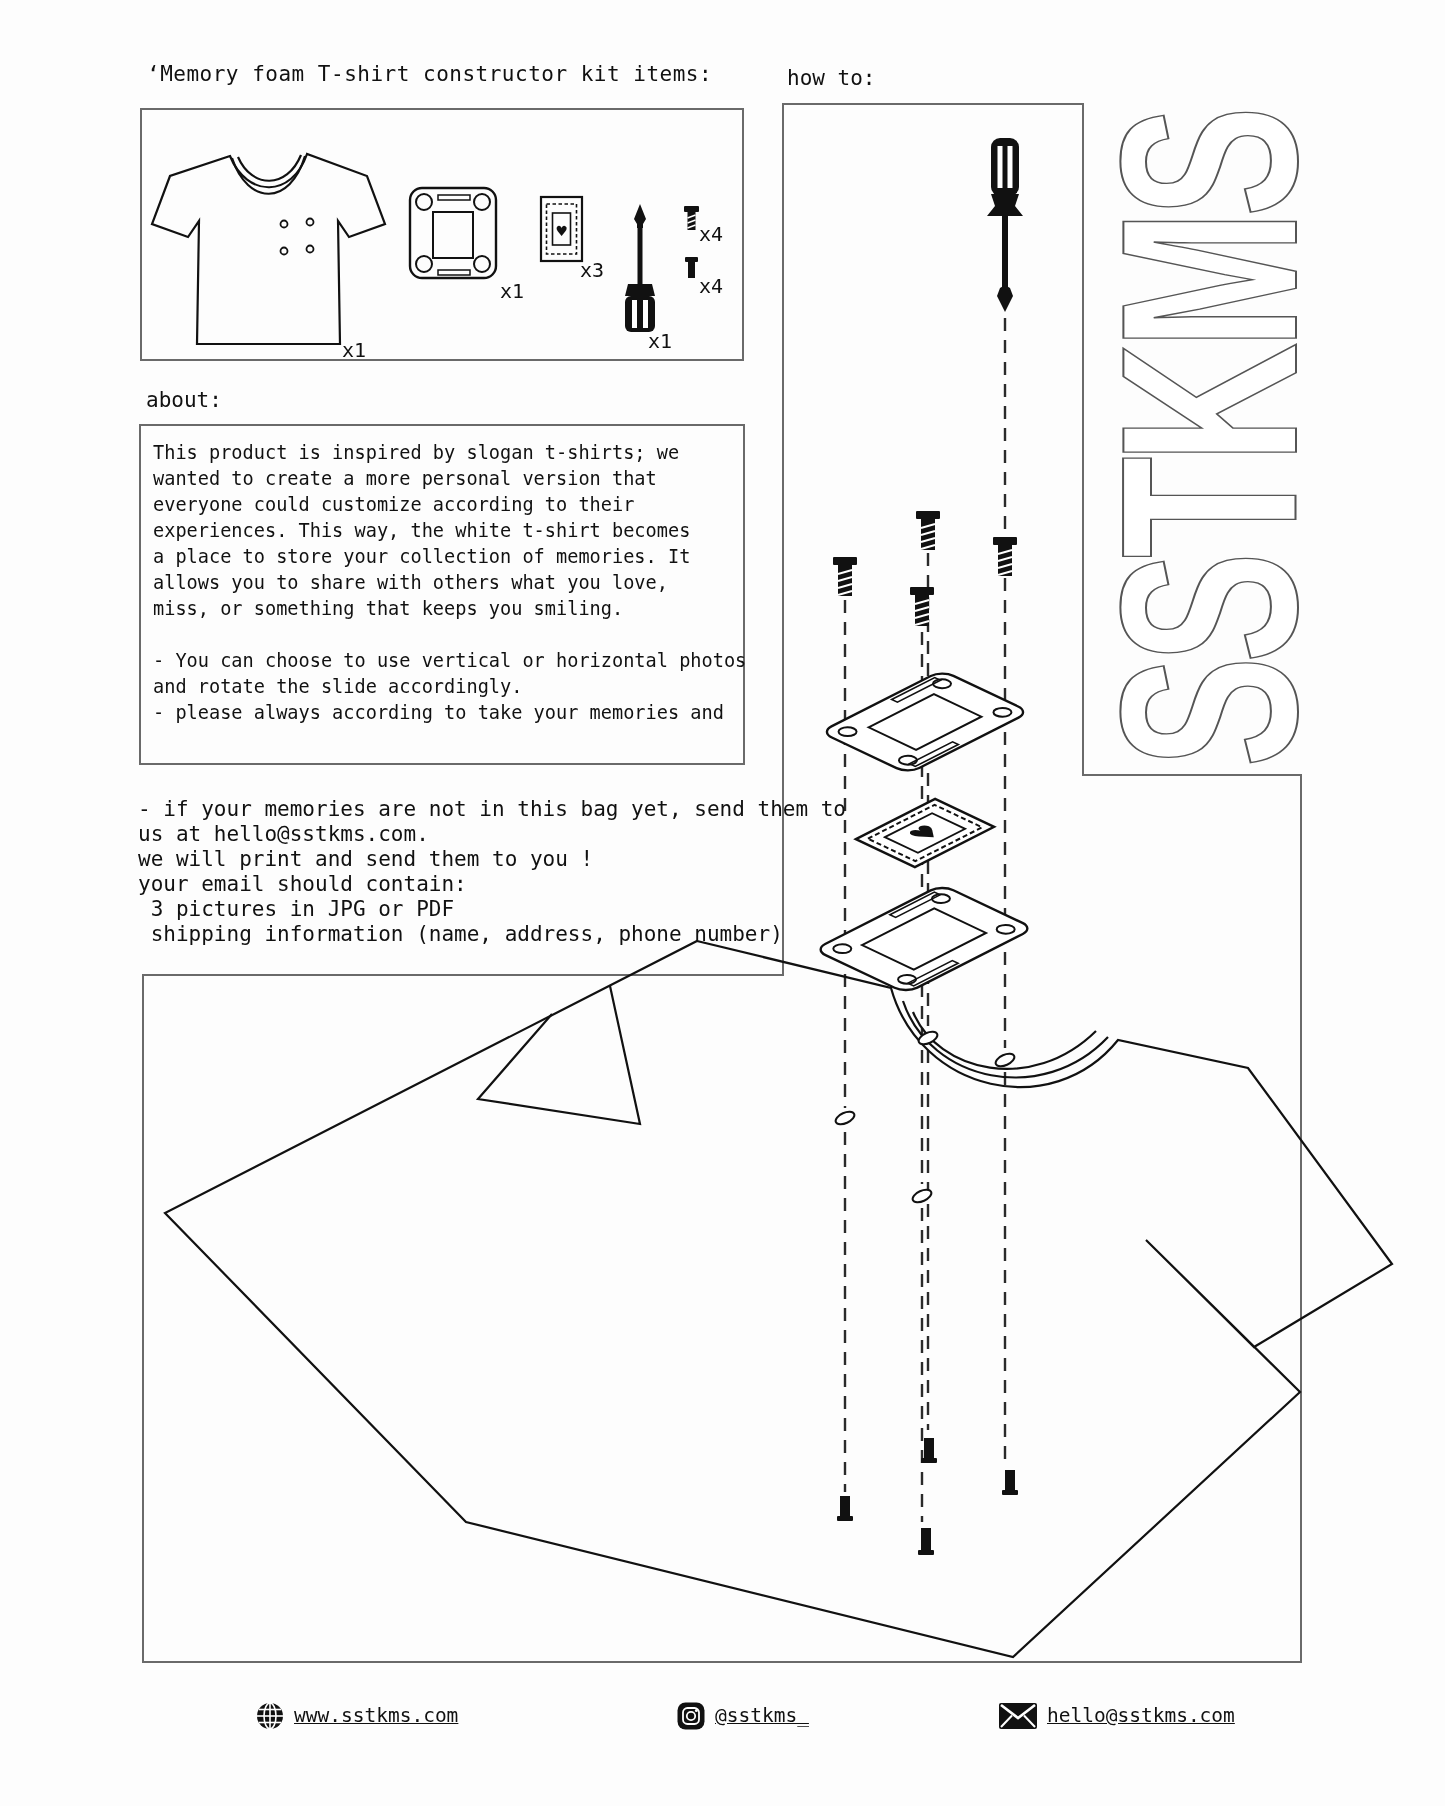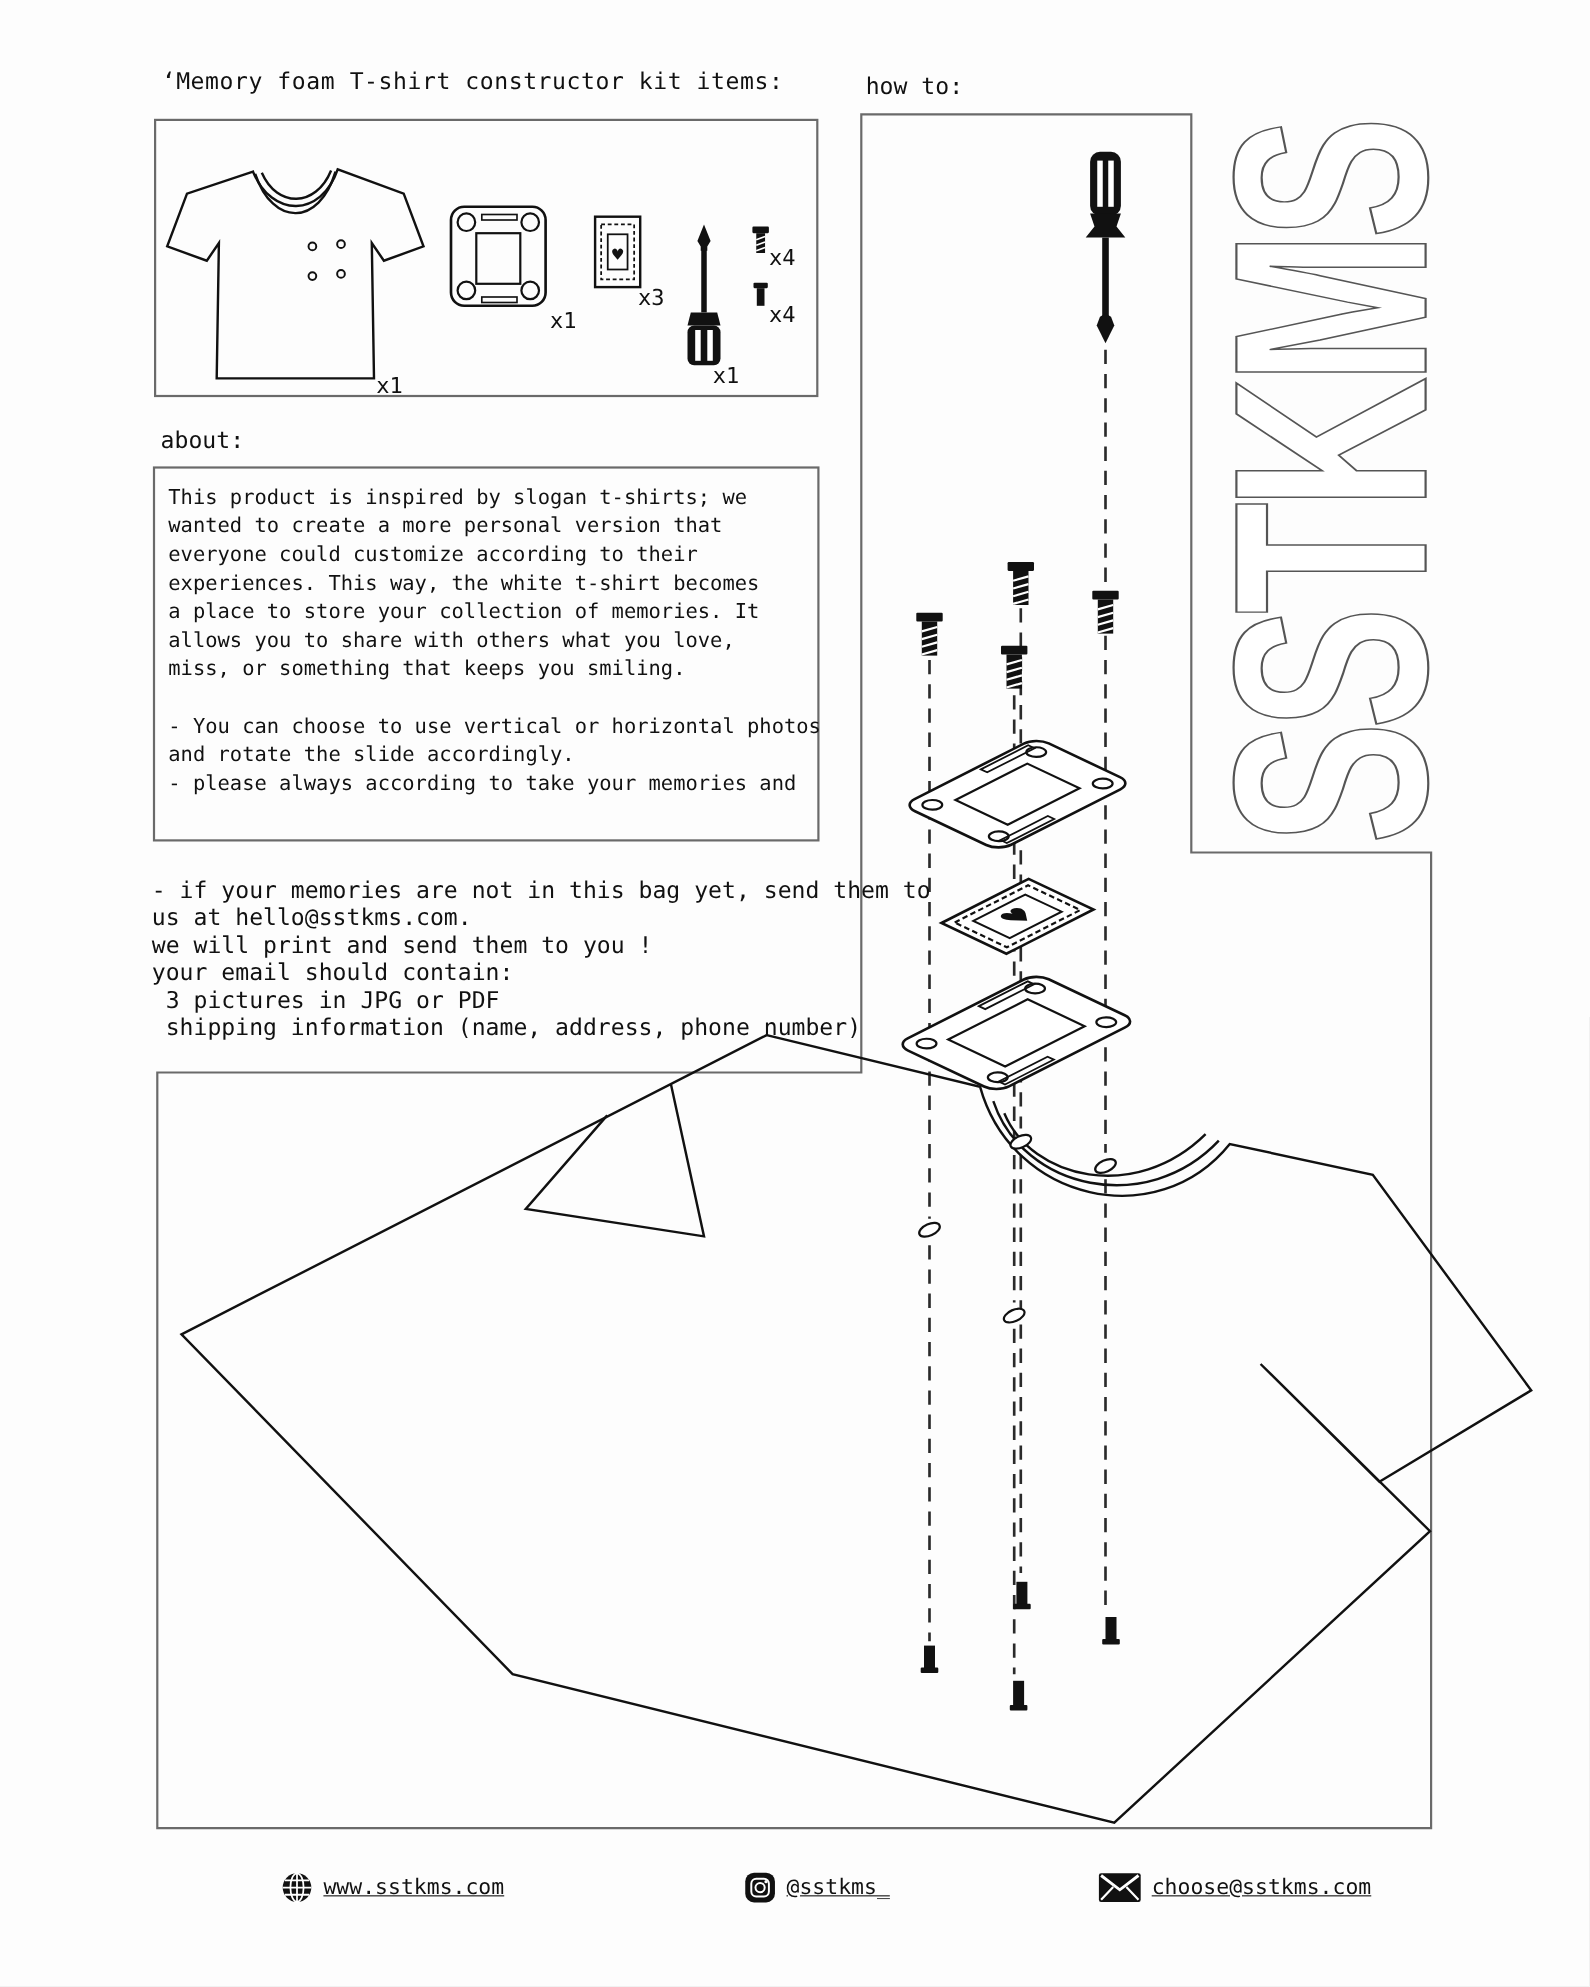--- a/index.html
+++ b/index.html
@@ -273,17 +273,17 @@
       </svg>
       <span class="ftxt">@sstkms_</span>
     </div>
 
     <div class="footer-item" style="left:998px;">
       <svg width="40" height="30" viewBox="0 0 40 30">
         <rect x="1" y="2" width="38" height="26" rx="2" fill="#111"></rect>
         <path d="M3 4 L20 17 L37 4" fill="none" stroke="#fff" stroke-width="2.6"></path>
         <path d="M3 26 L14 14.5 M37 26 L26 14.5" fill="none" stroke="#fff" stroke-width="2"></path>
       </svg>
-      <span class="ftxt">choose@sstkms.com</span>
+      <span class="ftxt">hello@sstkms.com</span>
     </div>
   </div>
 
 </div>
 
 </body></html>

